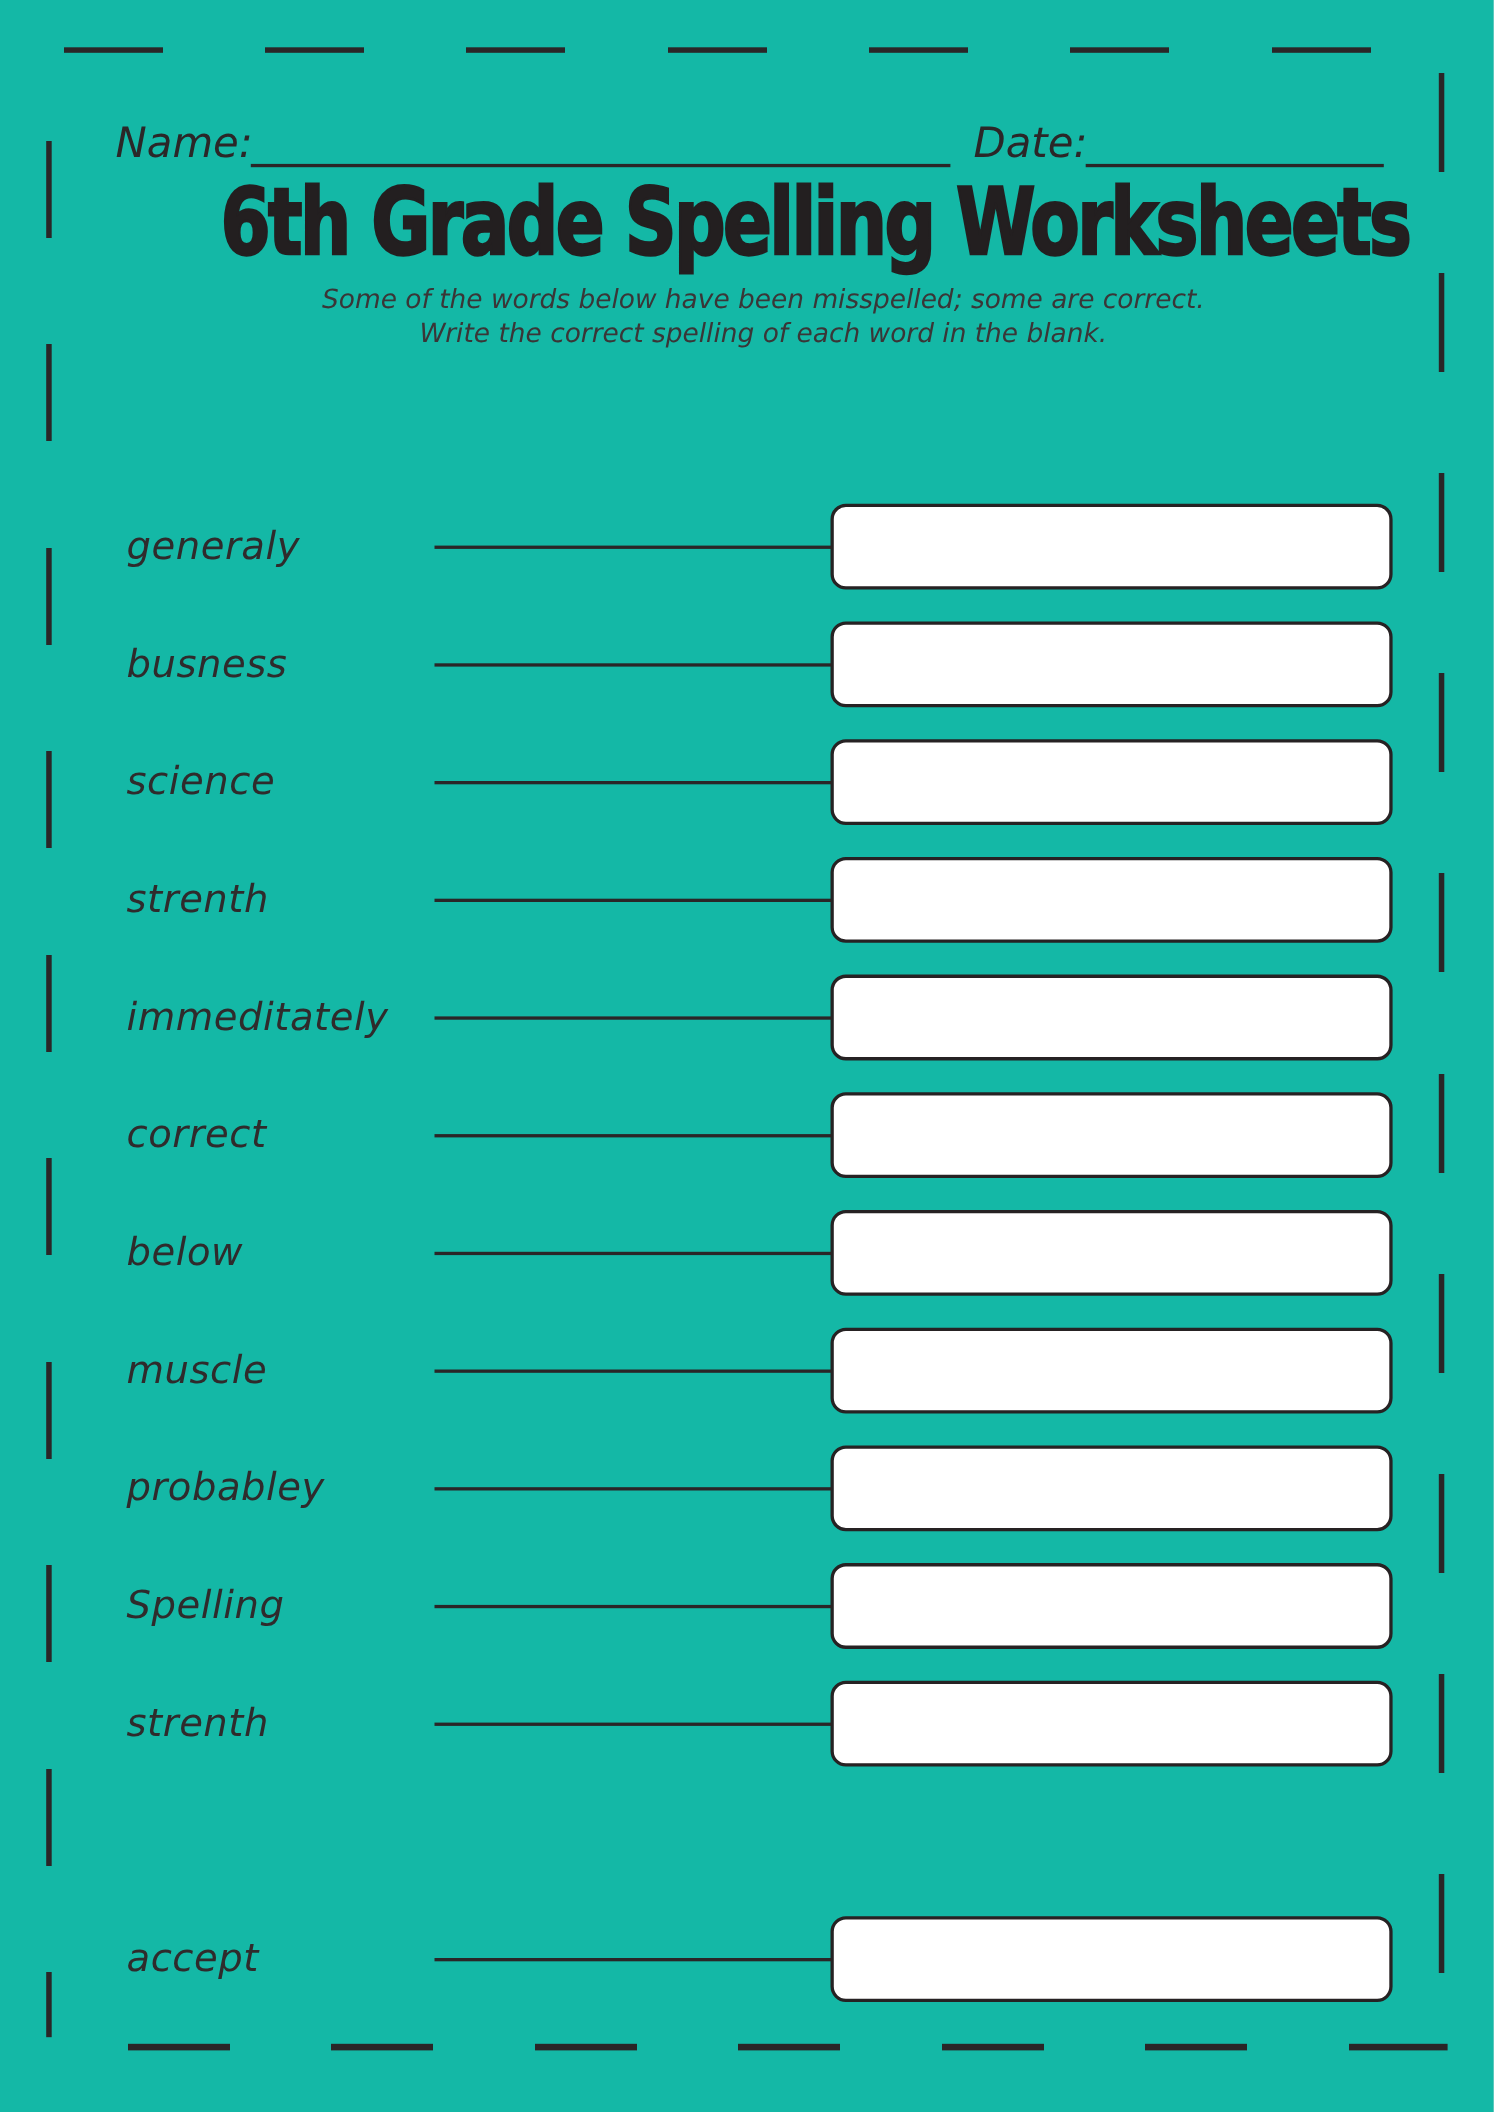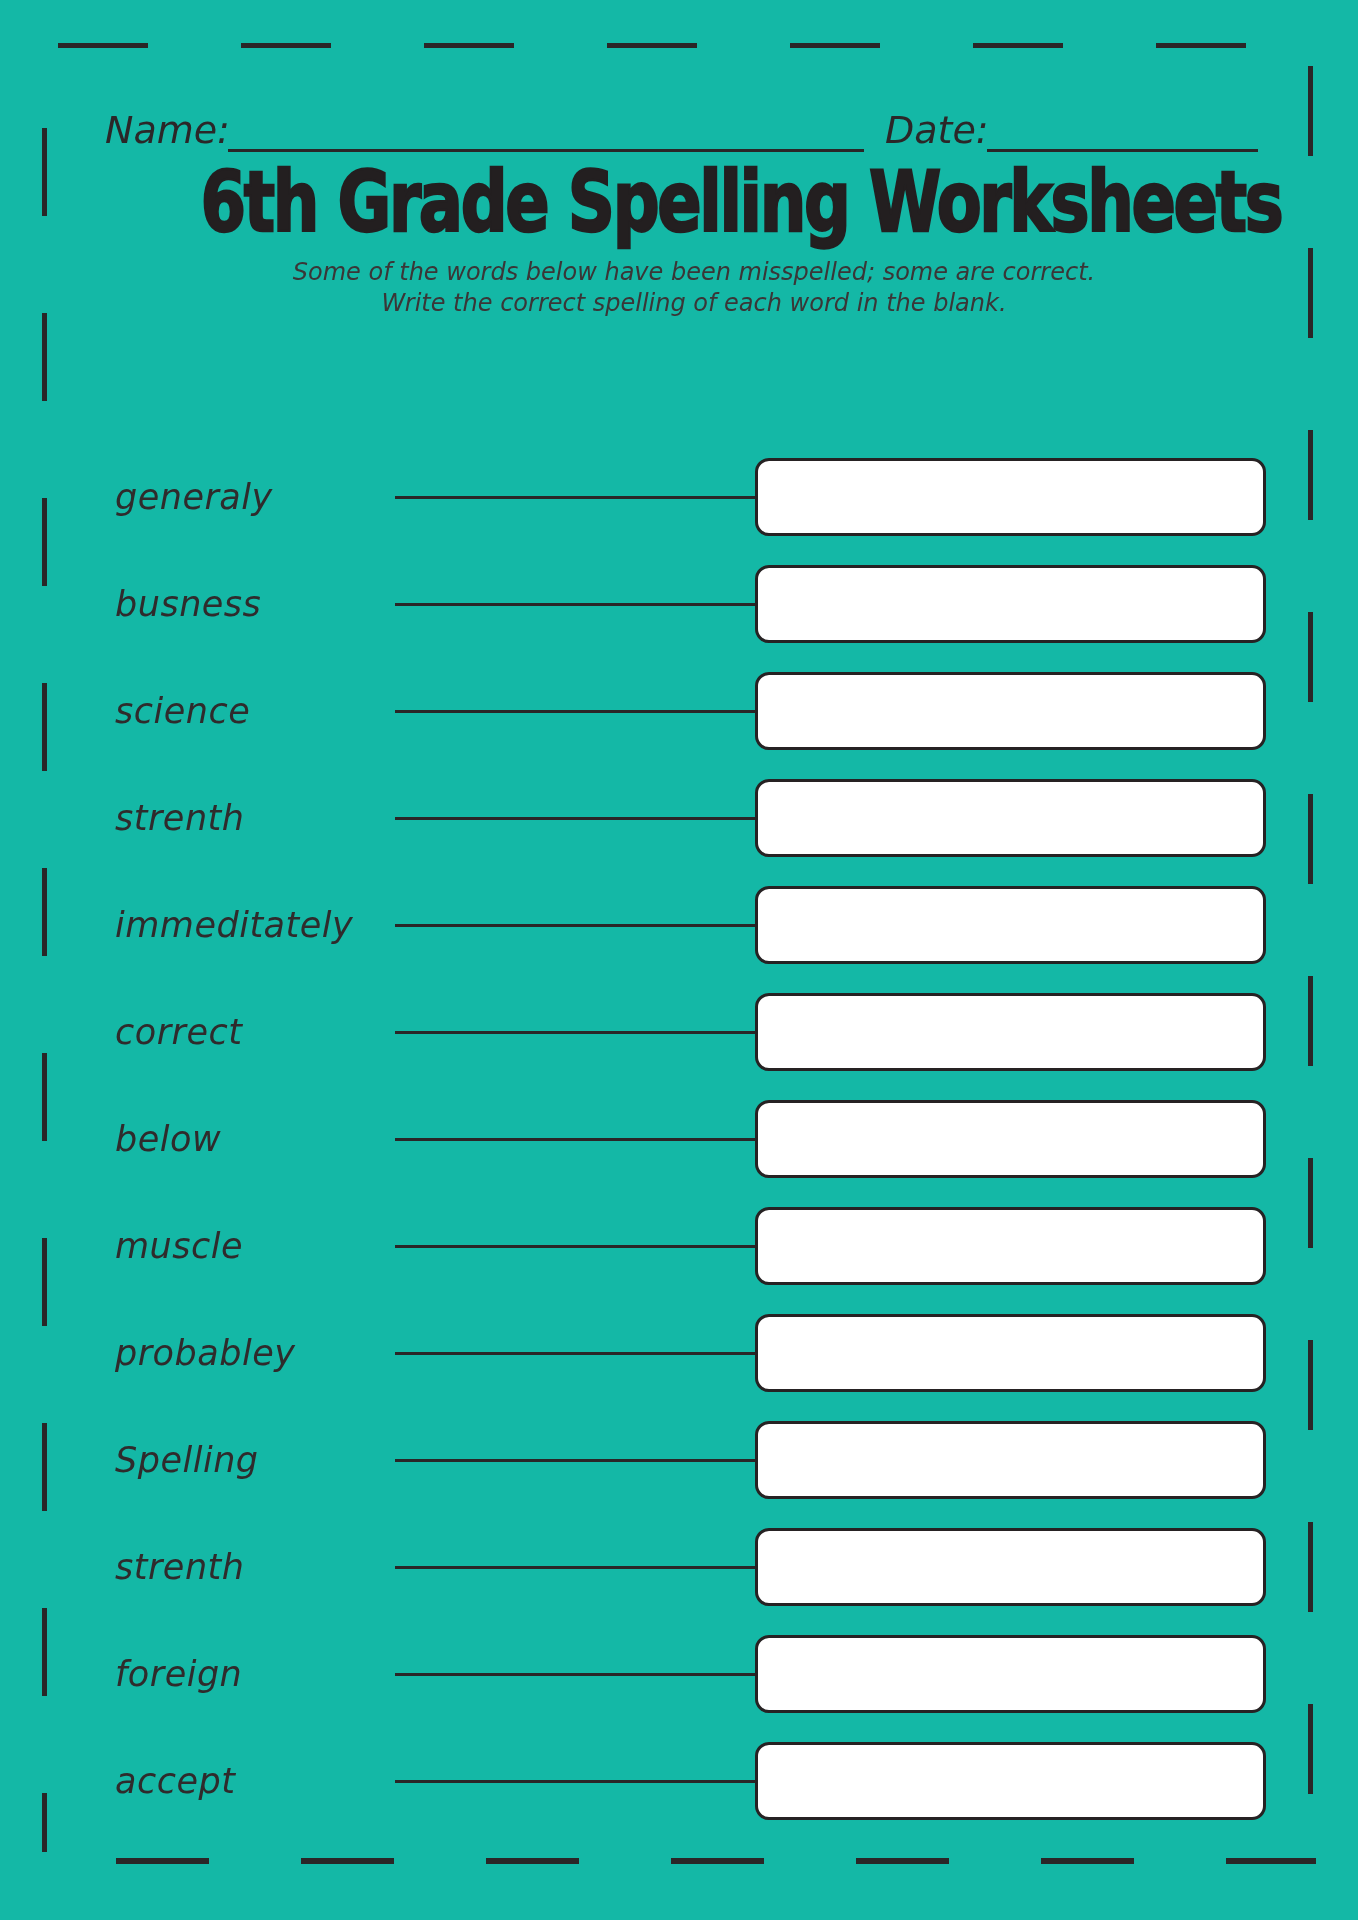--- a/index.html
+++ b/index.html
@@ -172,24 +172,19 @@
   <div class="row" style="top:1421px">
     <span class="word">Spelling</span>
     <span class="connector"></span>
     <div class="answer-box"></div>
   </div>
   <div class="row" style="top:1528px">
     <span class="word">strenth</span>
     <span class="connector"></span>
     <div class="answer-box"></div>
   </div>
-  <div class="row" style="top:1635px">
-    <span class="word">foreign</span>
-    <span class="connector"></span>
-    <div class="answer-box"></div>
-  </div>
   <div class="row" style="top:1742px">
     <span class="word">accept</span>
     <span class="connector"></span>
     <div class="answer-box"></div>
   </div>
 
 </div>
 
 </body></html>

